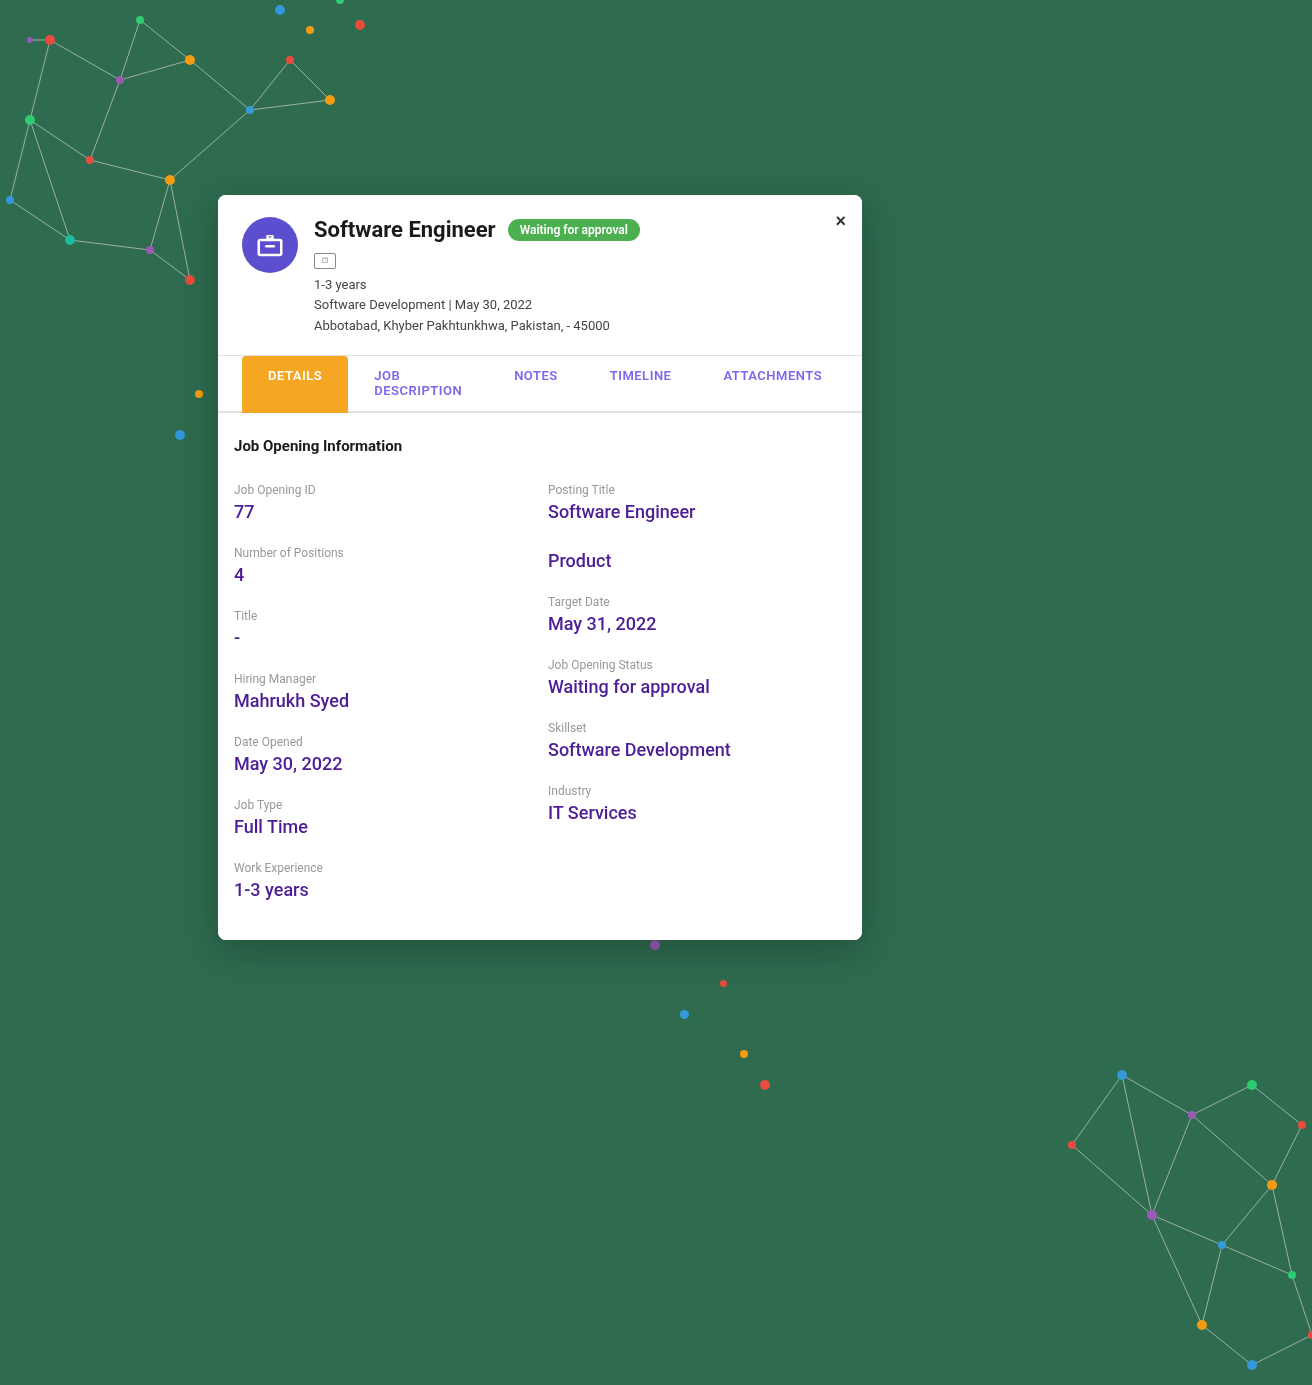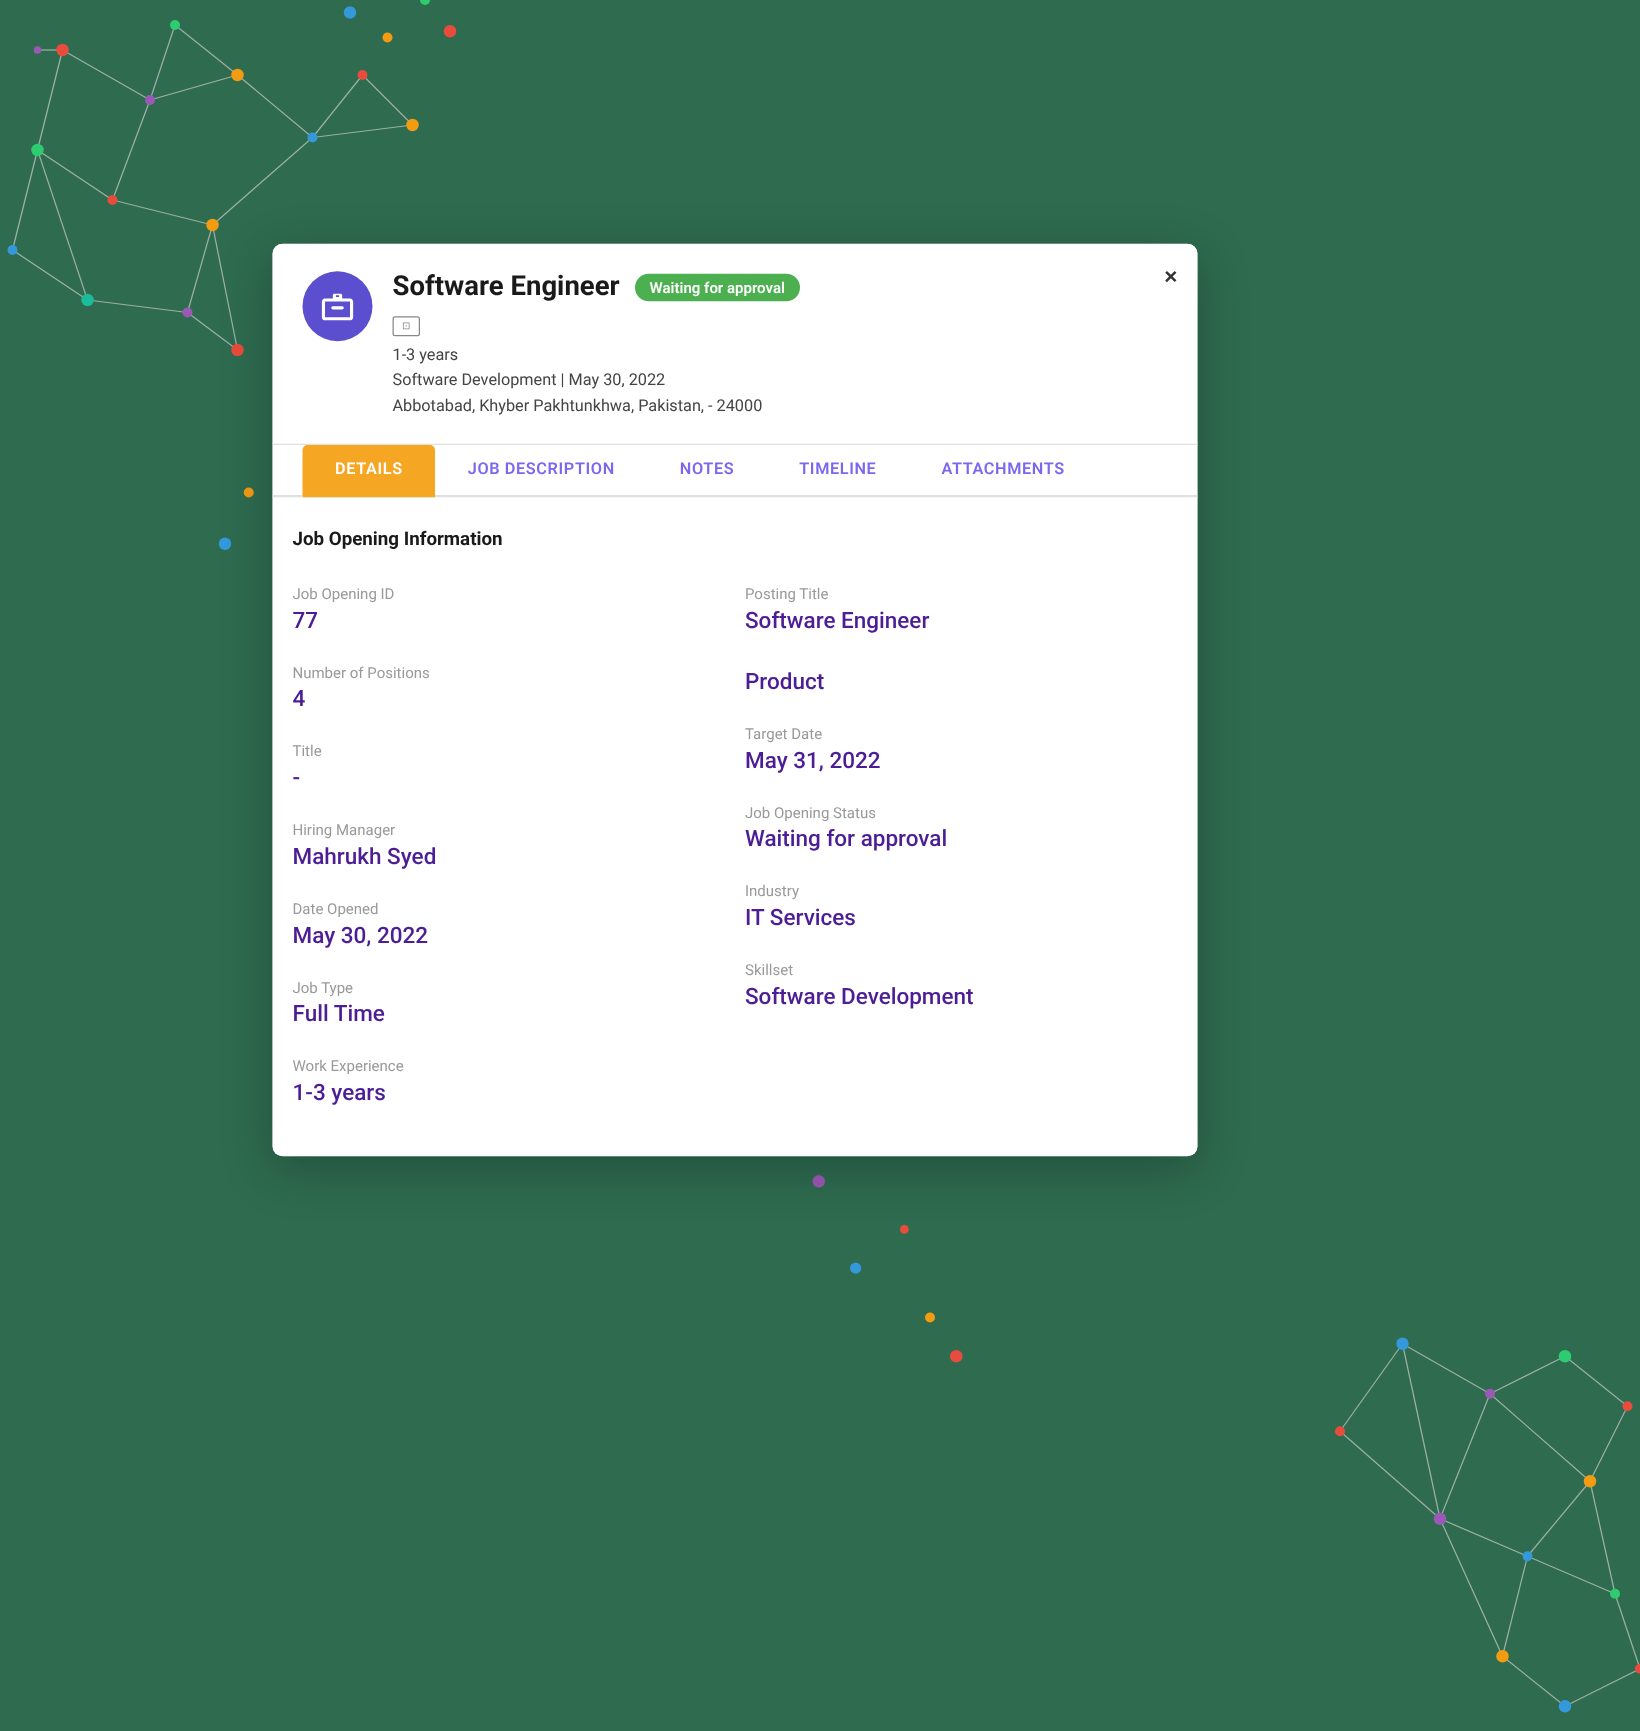--- a/index.html
+++ b/index.html
@@ -11,21 +11,21 @@
       font-family: -apple-system, BlinkMacSystemFont, 'Segoe UI', Roboto, sans-serif;
       position: relative;
       overflow: hidden;
     }
 
     
     .modal-card {
       position: absolute;
       top: 195px;
       left: 218px;
-      width: 740px;
+      width: 644px;
       background: #f5f5f5;
       border-radius: 8px;
       box-shadow: 0 10px 40px rgba(0,0,0,0.25);
       overflow: hidden;
     }
 
     
     .modal-header {
       background: #ffffff;
       padding: 22px 24px 18px 24px;
@@ -297,21 +297,21 @@
       <div class="title-row">
         <span class="job-title">Software Engineer</span>
         <span class="status-badge">Waiting for approval</span>
       </div>
       <div style="margin-top:6px;">
         <span class="resume-icon">⊡</span>
       </div>
       <div class="sub-info">
         <div>1-3 years</div>
         <div>Software Development | May 30, 2022</div>
-        <div>Abbotabad, Khyber Pakhtunkhwa, Pakistan, - 24000</div>
+        <div>Abbotabad, Khyber Pakhtunkhwa, Pakistan, - 45000</div>
       </div>
     </div>
 
     <button class="close-btn">×</button>
   </div>
 
   <div class="tabs-row">
     <div class="tab active">DETAILS</div>
     <div class="tab">JOB DESCRIPTION</div>
     <div class="tab">NOTES</div>
@@ -366,23 +366,23 @@
         </div>
         <div class="detail-item">
           <div class="detail-label">Target Date</div>
           <div class="detail-value">May 31, 2022</div>
         </div>
         <div class="detail-item">
           <div class="detail-label">Job Opening Status</div>
           <div class="detail-value">Waiting for approval</div>
         </div>
         <div class="detail-item">
+          <div class="detail-label">Skillset</div>
+          <div class="detail-value">Software Development</div>
+        </div>
+        <div class="detail-item">
           <div class="detail-label">Industry</div>
           <div class="detail-value">IT Services</div>
-        </div>
-        <div class="detail-item">
-          <div class="detail-label">Skillset</div>
-          <div class="detail-value">Software Development</div>
         </div>
       </div>
     </div>
   </div>
 </div>
 
 </body></html>

